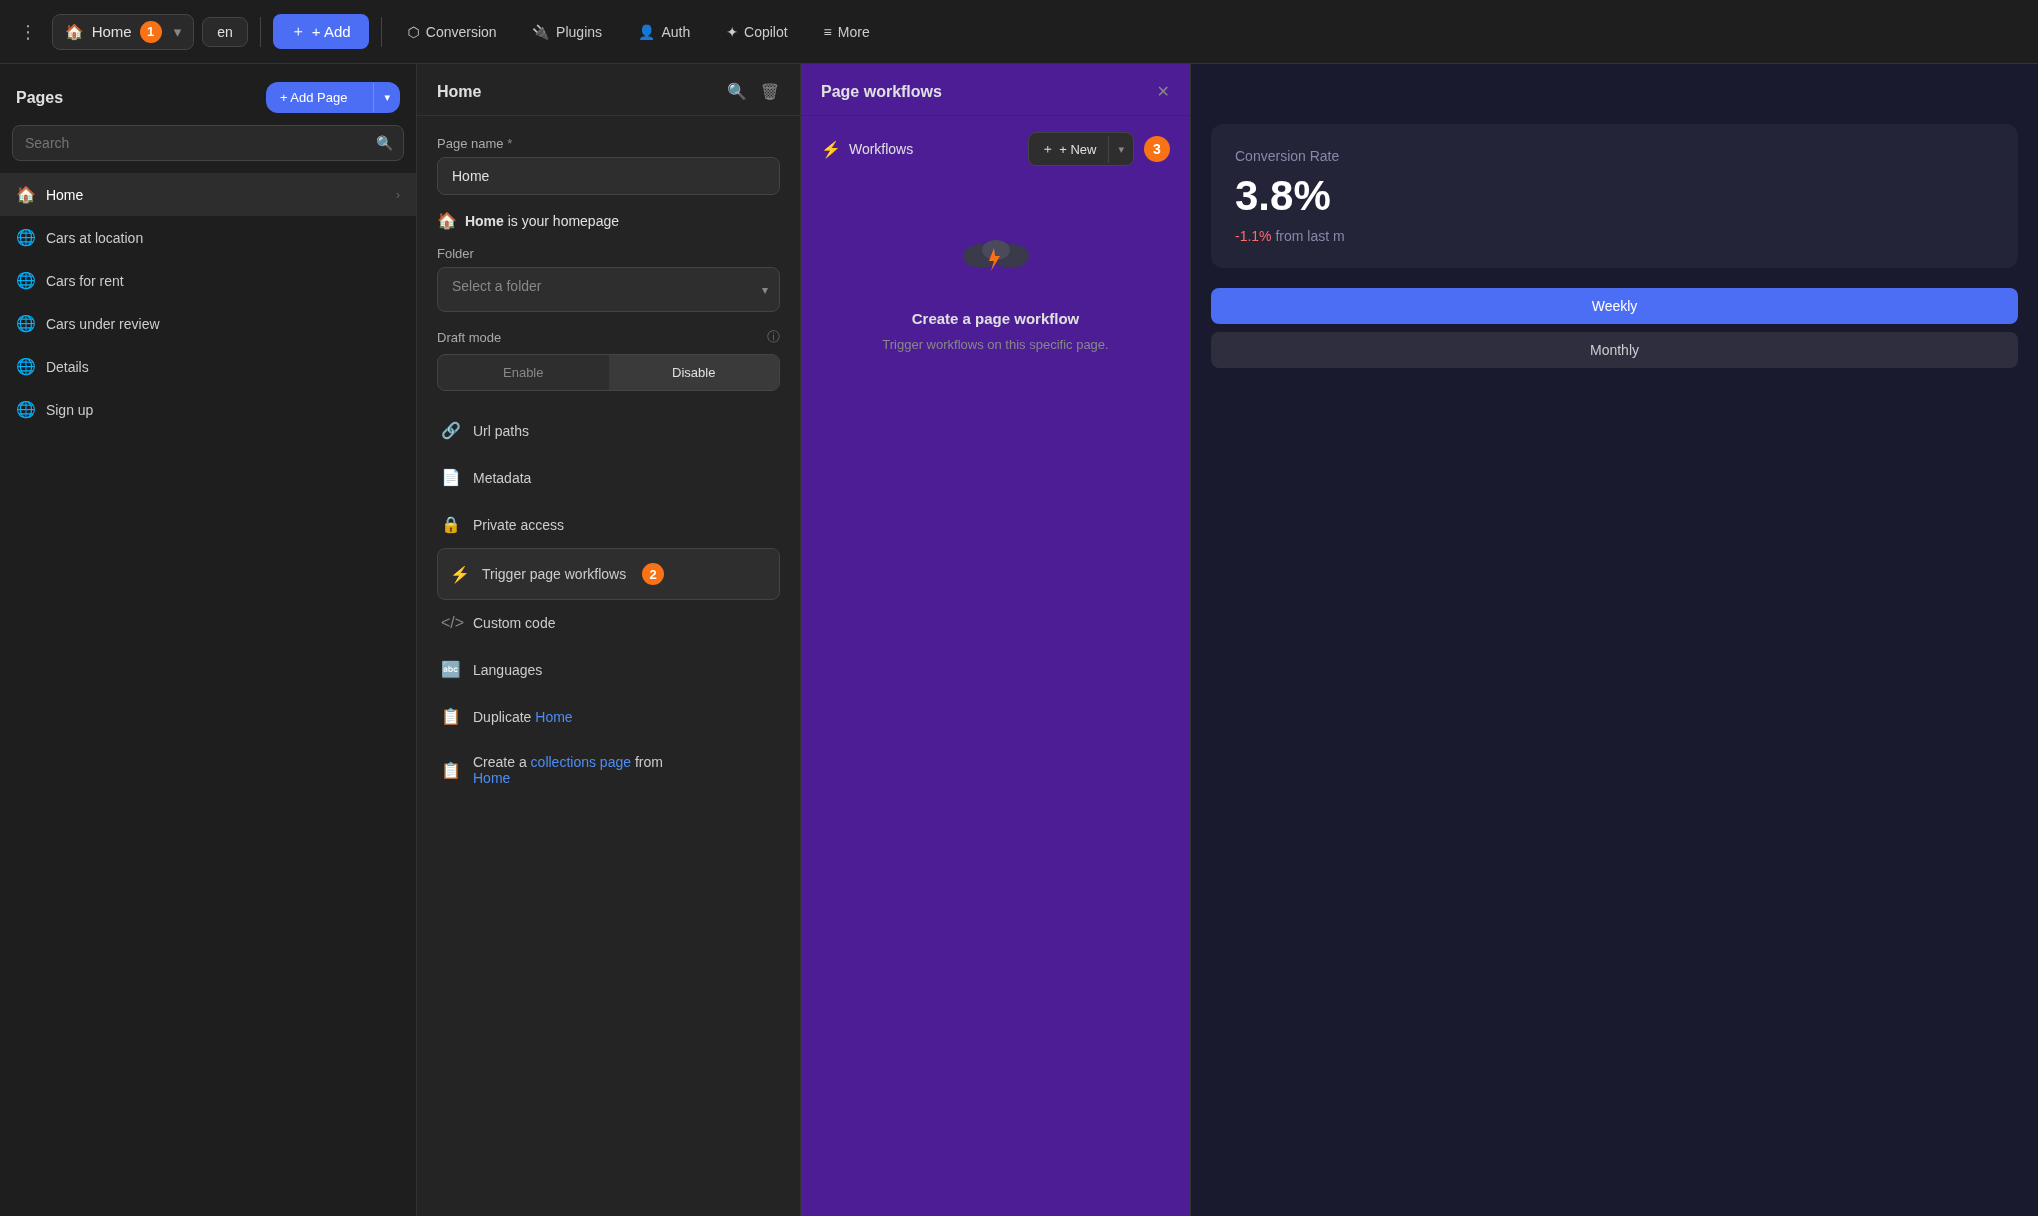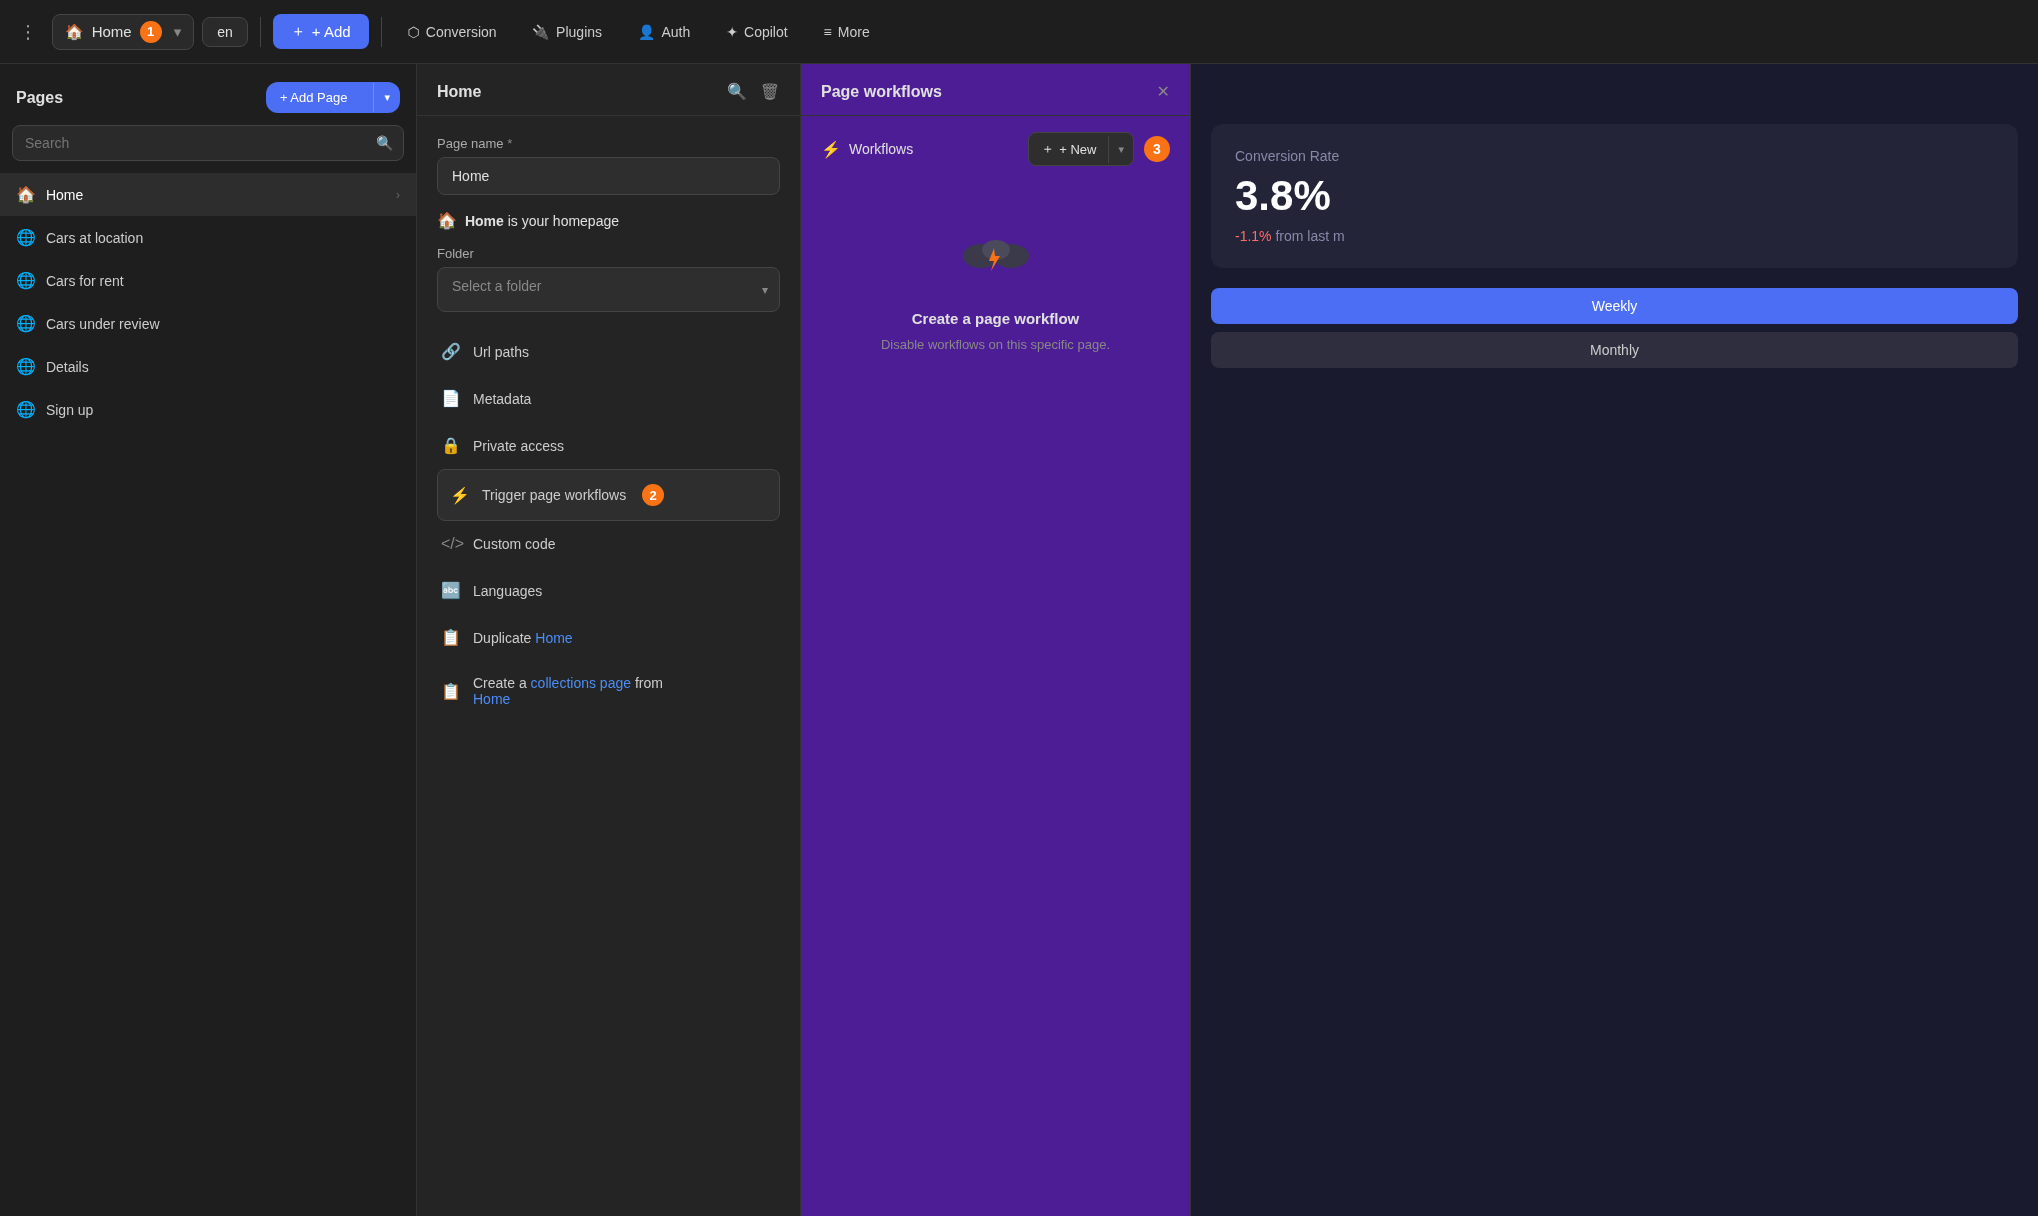--- a/index.html
+++ b/index.html
@@ -503,20 +503,30 @@
       </div>
 
       <div class="field-label">Folder</div>
       <div class="select-wrap">
         <select>
           <option value="">Select a folder</option>
         </select>
         <span class="select-chevron">▾</span>
       </div>
 
+      <div class="draft-section">
+        <div class="draft-header">
+          <span class="draft-label">Draft mode</span>
+          <span class="info-icon">ⓘ</span>
+        </div>
+        <div class="toggle-group">
+          <div class="toggle-btn">Enable</div>
+          <div class="toggle-btn active">Disable</div>
+        </div>
+      </div>
 
       <div class="menu-section">
 
         <div class="menu-item">
           <span class="menu-icon">🔗</span>
           <span>Url paths</span>
         </div>
 
         <div class="menu-item">
           <span class="menu-icon">📄</span>
@@ -584,21 +594,21 @@
         <div class="workflow-icon-area">
           <svg class="workflow-icon-svg" viewBox="0 0 80 60">
 
             <ellipse cx="25" cy="30" rx="18" ry="12" fill="#3a3a4a"></ellipse>
             <ellipse cx="55" cy="30" rx="18" ry="12" fill="#3a3a4a"></ellipse>
             <ellipse cx="40" cy="24" rx="14" ry="10" fill="#4a4a5a"></ellipse>
             <path d="M38 22 L33 35 L38 35 L35 45 L44 30 L39 30 Z" fill="#f97316"></path>
           </svg>
         </div>
         <div class="workflow-empty-title">Create a page workflow</div>
-        <div class="workflow-empty-sub">Disable workflows on this specific page.</div>
+        <div class="workflow-empty-sub">Trigger workflows on this specific page.</div>
       </div>
     </div>
   </section>
 
   <div class="analytics-panel">
     <div class="analytics-card">
       <div class="analytics-label">Conversion Rate</div>
       <div class="analytics-value">3.8%</div>
       <div class="analytics-change">
         <span class="neg">-1.1%</span>

